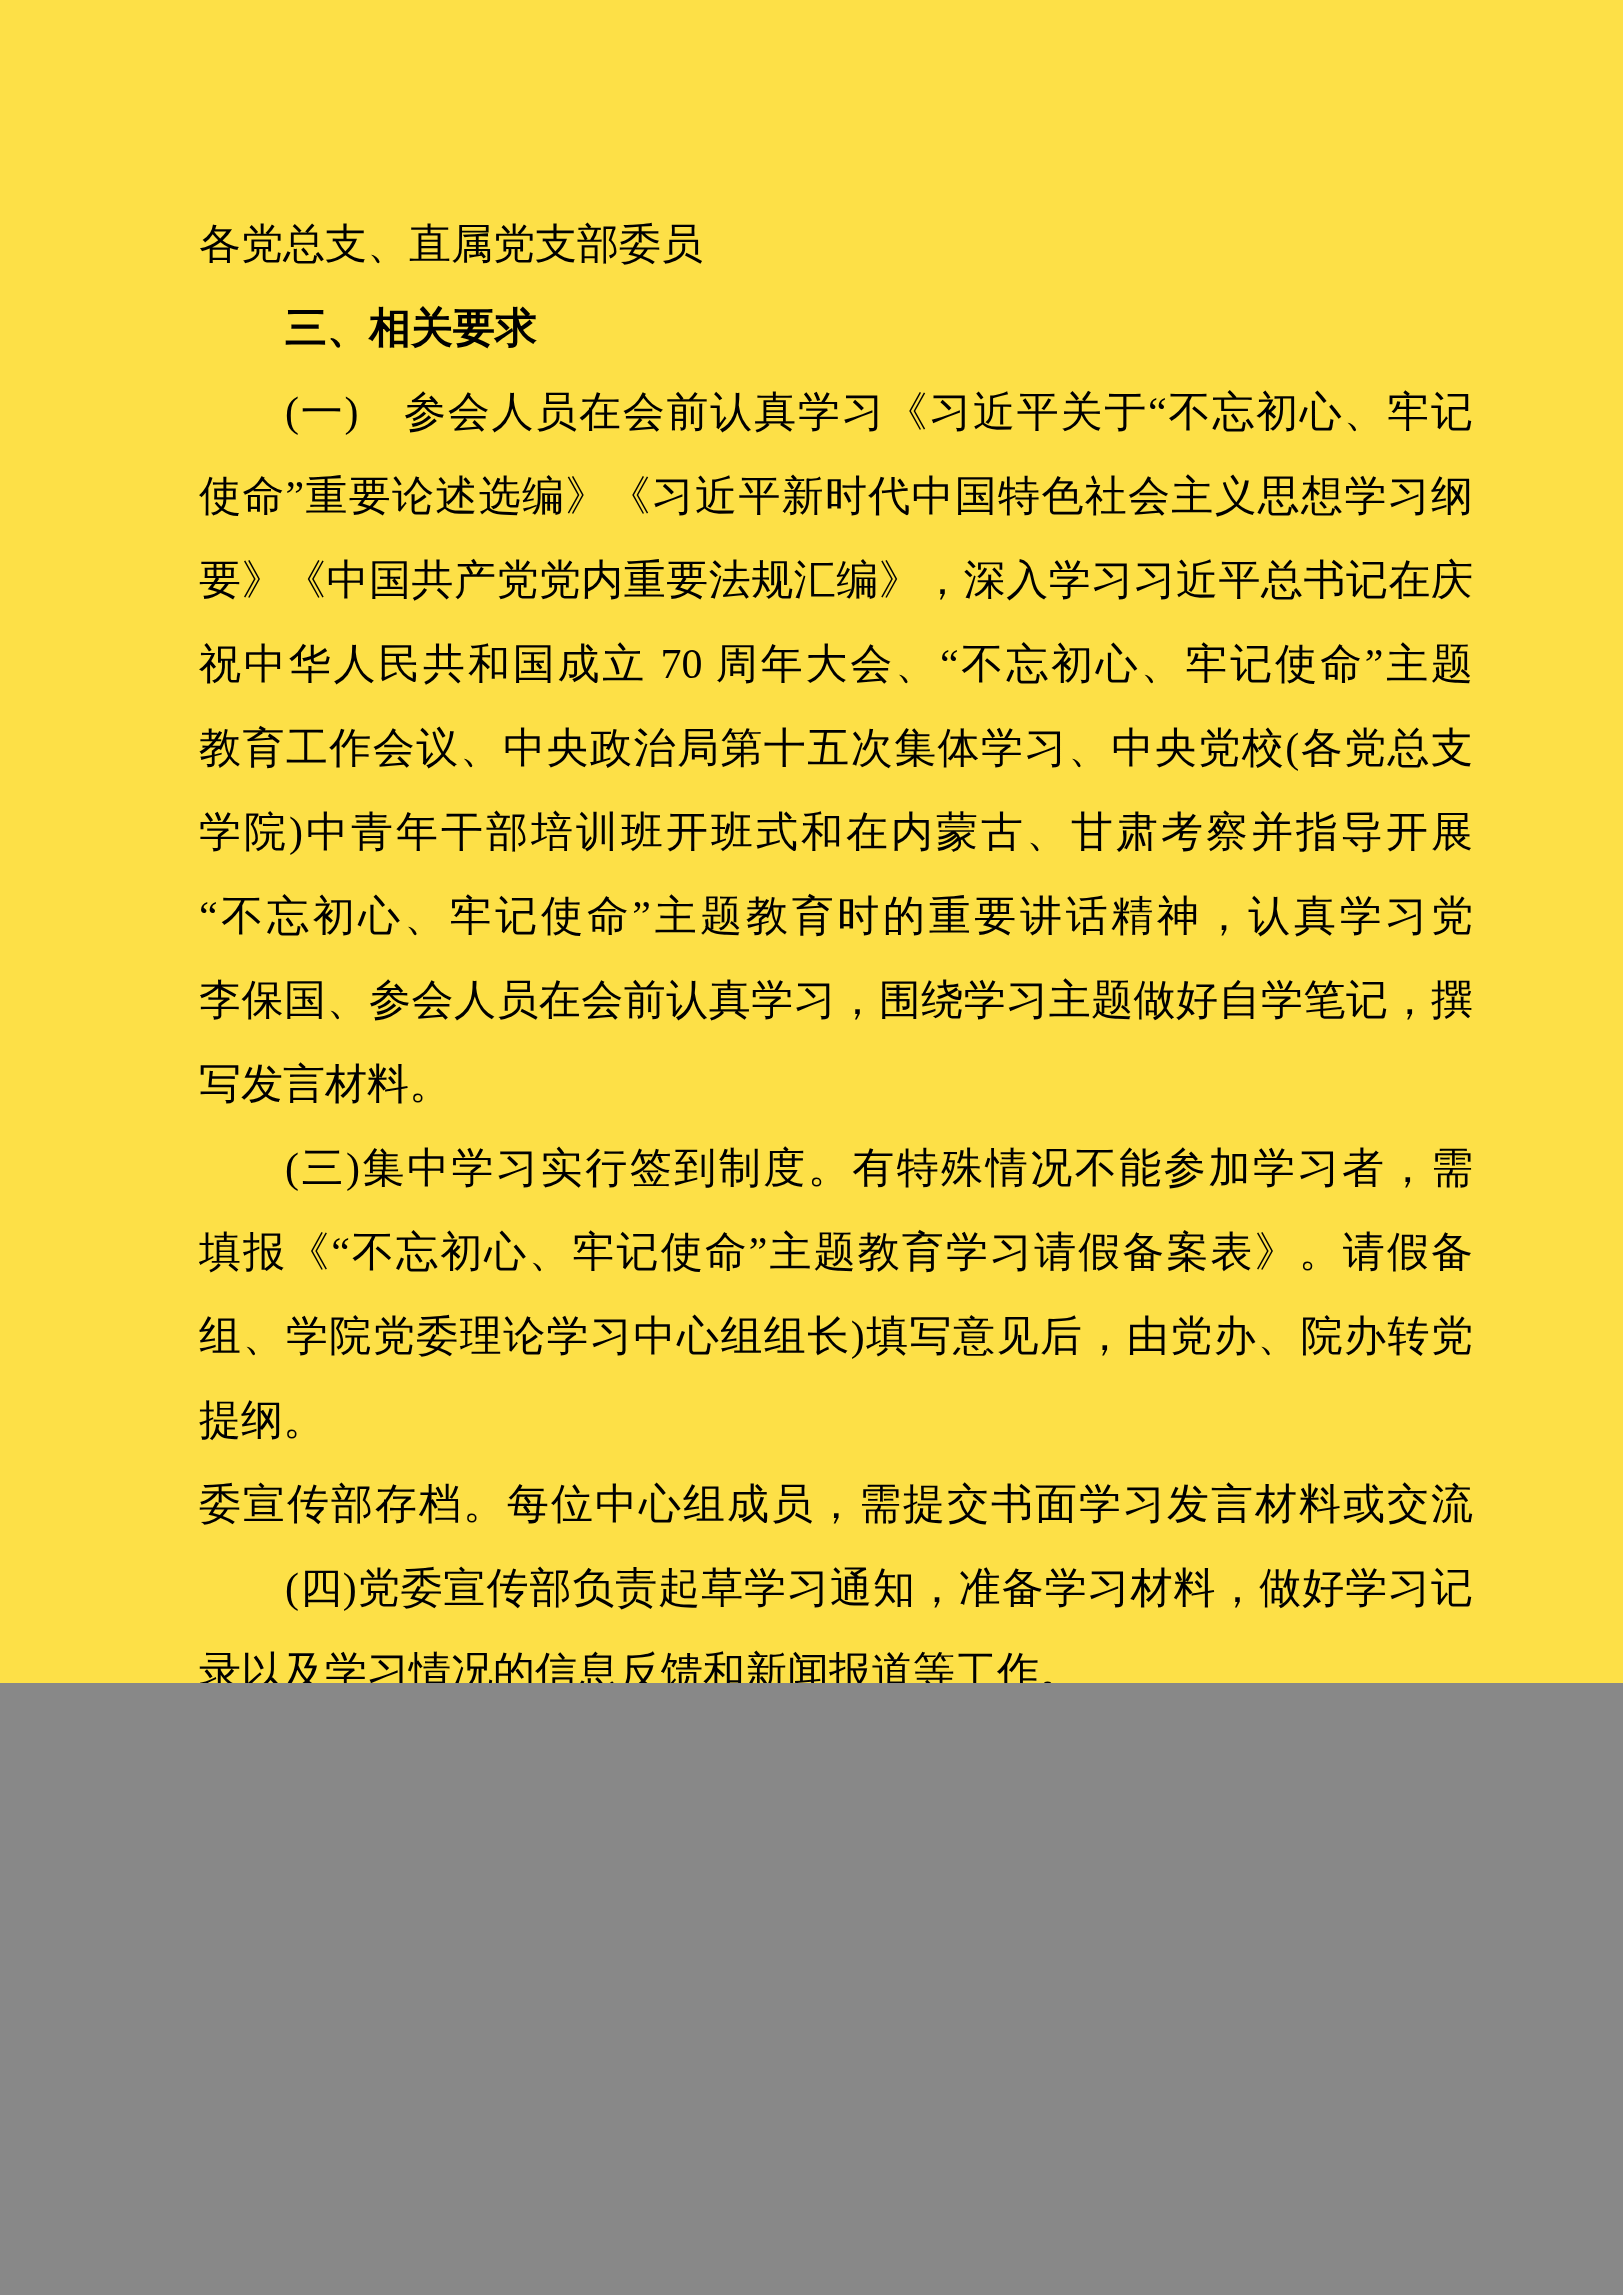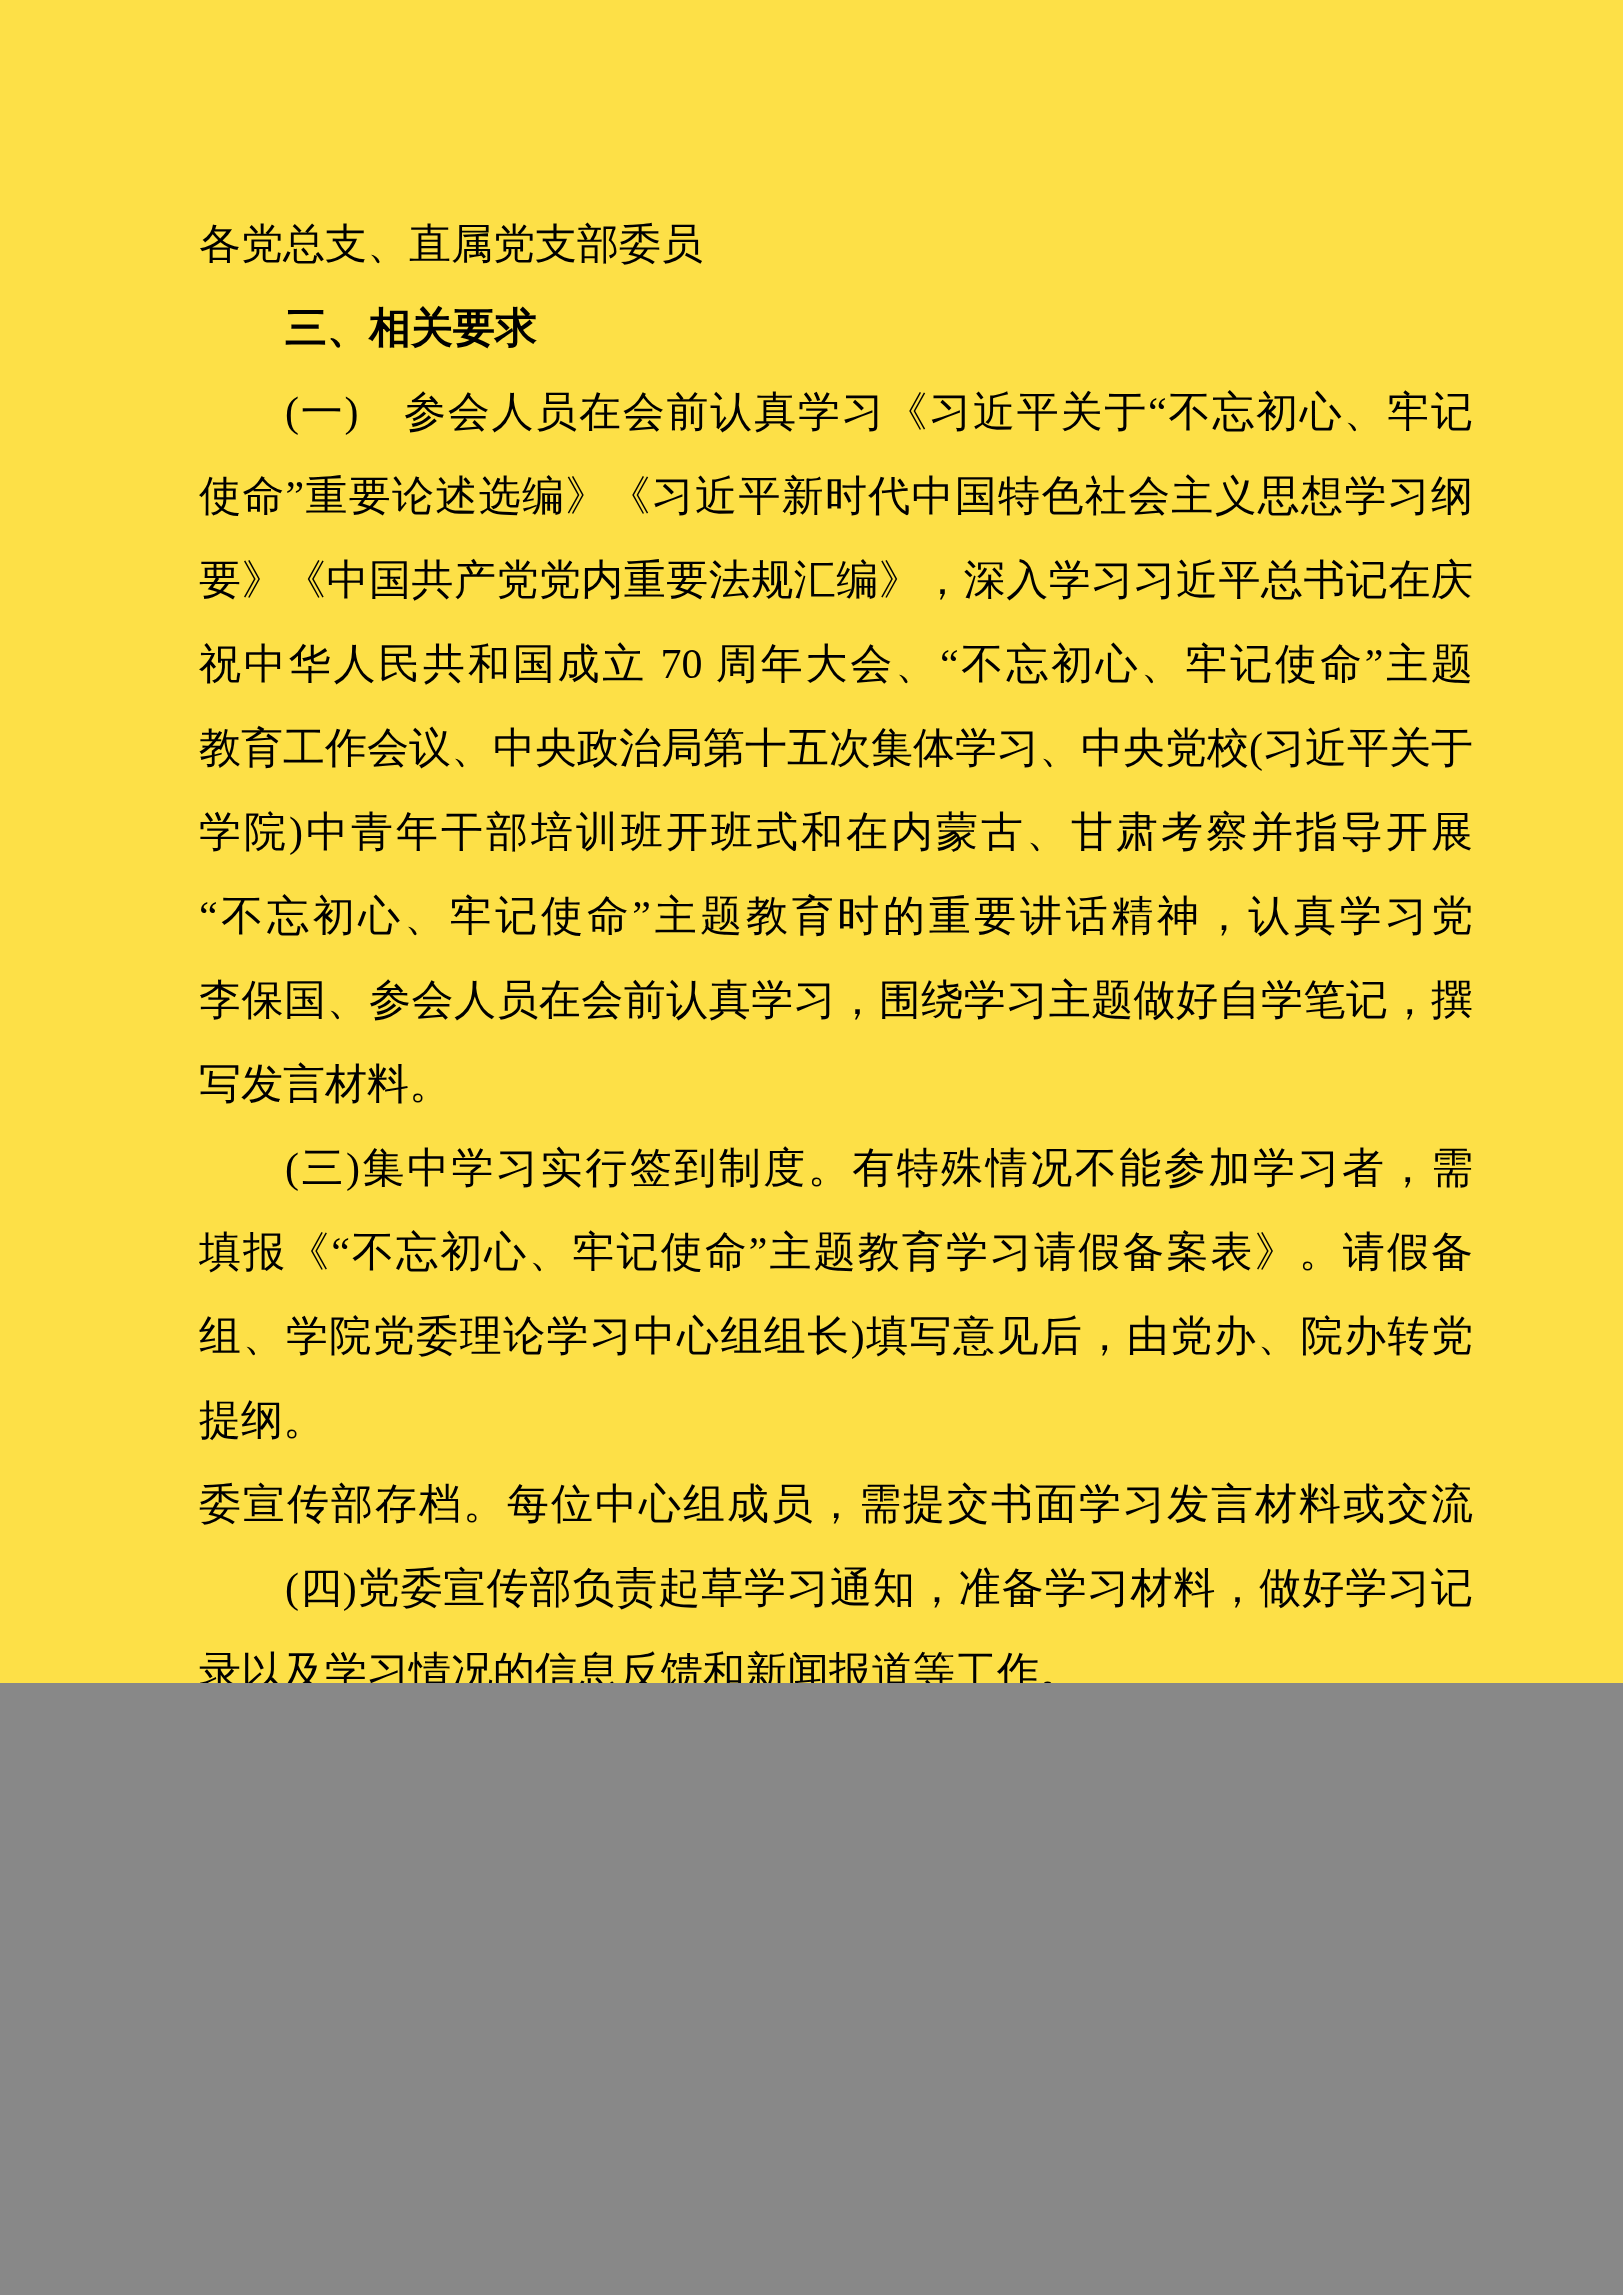--- a/index.html
+++ b/index.html
@@ -51,21 +51,21 @@
 <body>
 
 <div class="page">
   <div class="content" id="doc-content">
       <div class="line flush">各党总支、直属党支部委员</div>
       <div class="line flush indent heading">三、相关要求</div>
       <div class="line indent">(一)　参会人员在会前认真学习《习近平关于“不忘初心、牢记</div>
       <div class="line">使命”重要论述选编》《习近平新时代中国特色社会主义思想学习纲</div>
       <div class="line">要》《中国共产党党内重要法规汇编》，深入学习习近平总书记在庆</div>
       <div class="line">祝中华人民共和国成立 70 周年大会、“不忘初心、牢记使命”主题</div>
-      <div class="line">教育工作会议、中央政治局第十五次集体学习、中央党校(习近平关于</div>
+      <div class="line">教育工作会议、中央政治局第十五次集体学习、中央党校(各党总支</div>
       <div class="line">学院)中青年干部培训班开班式和在内蒙古、甘肃考察并指导开展</div>
       <div class="line">“不忘初心、牢记使命”主题教育时的重要讲话精神，认真学习党</div>
       <div class="line">李保国、参会人员在会前认真学习，围绕学习主题做好自学笔记，撰</div>
       <div class="line flush">写发言材料。</div>
       <div class="line indent">(三)集中学习实行签到制度。有特殊情况不能参加学习者，需</div>
       <div class="line">填报《“不忘初心、牢记使命”主题教育学习请假备案表》。请假备</div>
       <div class="line">组、学院党委理论学习中心组组长)填写意见后，由党办、院办转党</div>
       <div class="line flush">提纲。</div>
       <div class="line">委宣传部存档。每位中心组成员，需提交书面学习发言材料或交流</div>
       <div class="line indent">(四)党委宣传部负责起草学习通知，准备学习材料，做好学习记</div>

